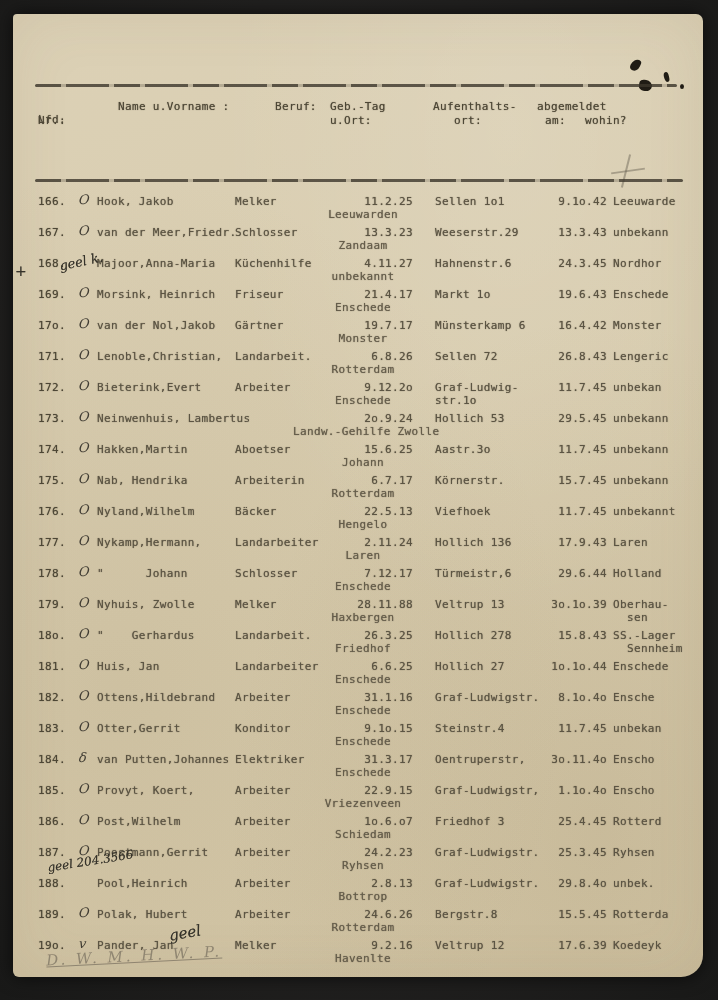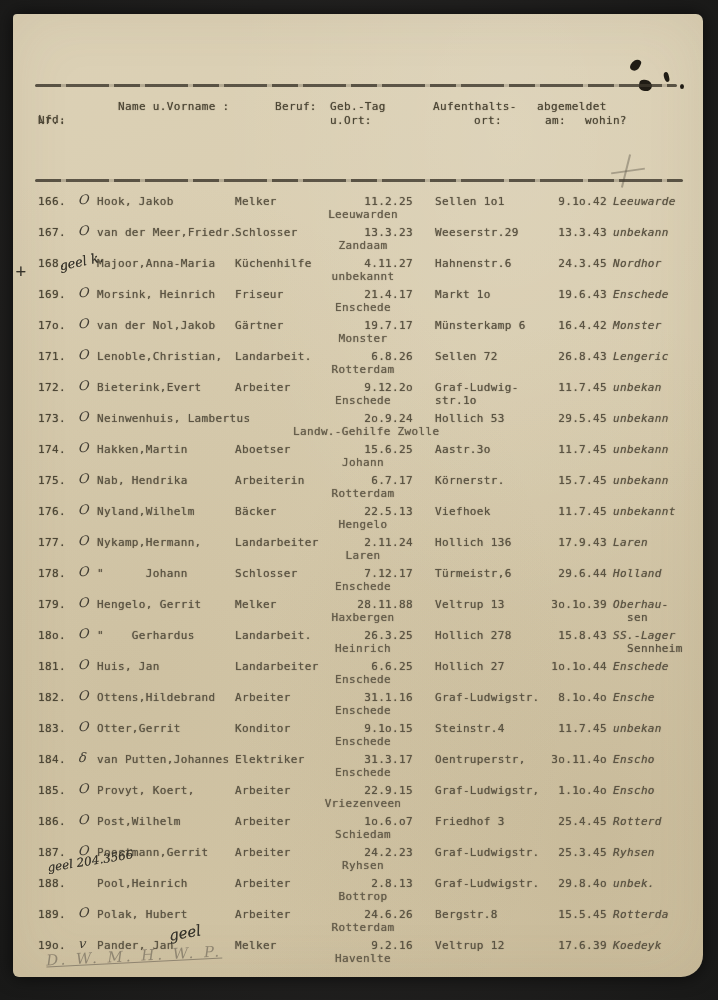--- a/index.html
+++ b/index.html
@@ -34,21 +34,21 @@
   #rows-host{position:absolute;left:0;top:181px;width:690px;}
   .row{position:relative;height:31px;}
   .c-nr   {left:25px;top:0;}
   .c-mark {left:66px;top:-2px;font-family:"DejaVu Serif",serif;font-style:italic;
            font-size:13px;color:#403c33;text-shadow:none;transform:skewX(-6deg);}
   .c-name {left:84px;top:0;}
   .c-beruf{left:222px;top:0;}
   .c-geb  {left:300px;top:0;width:100px;text-align:right;}
   .c-auf  {left:422px;top:0;}
   .c-am   {left:514px;top:0;width:80px;text-align:right;}
-  .c-wohin{left:600px;top:0;font-style:italic;}
+  .c-wohin{left:600px;top:0;}
   .c-ort  {left:280px;top:13px;width:140px;text-align:center;color:#655d4b;}
   .c-auf2 {left:422px;top:13px;}
   .c-woh2 {left:614px;top:13px;}
   .handwriting{
     position:absolute;font-family:"DejaVu Serif",serif;font-style:italic;
     color:#35322a;white-space:pre;text-shadow:0 0 0.5px rgba(40,38,30,0.6);
   }
   .pencil{color:rgba(92,86,74,0.55);text-shadow:none;}
   .blot{position:absolute;background:#201c15;}
   .stroke{position:absolute;background:rgba(100,94,80,0.45);}
@@ -66,21 +66,21 @@
   <div class="rule" style="left:22px;top:70px;width:642px;"></div>
 
   <div>
     <span class="cell dark" style="left:25px;top:99px;">Lfd.</span>
     <span class="cell dark" style="left:25px;top:100px;">Nr.:</span>
     <span class="cell dark" style="left:105px;top:86px;">Name u.Vorname :</span>
     <span class="cell dark" style="left:262px;top:86px;">Beruf:</span>
     <span class="cell dark" style="left:317px;top:86px;">Geb.-Tag</span>
     <span class="cell dark" style="left:317px;top:100px;">u.Ort:</span>
     <span class="cell dark" style="left:420px;top:86px;">Aufenthalts-</span>
-    <span class="cell dark" style="left:461px;top:100px;">ort:</span>
+    <span class="cell dark" style="left:441px;top:100px;">ort:</span>
     <span class="cell dark" style="left:512px;top:86px;margin-left:12px;">abgemeldet</span>
     <span class="cell dark" style="left:532px;top:100px;">am:</span>
     <span class="cell dark" style="left:572px;top:100px;">wohin?</span>
   </div>
 
   <div class="stroke" style="left:612px;top:140px;width:2px;height:34px;transform:rotate(14deg);"></div>
   <div class="stroke" style="left:598px;top:156px;width:34px;height:2px;transform:rotate(-8deg);"></div>
 
   <div class="rule" style="left:22px;top:165px;width:648px;"></div>
 
@@ -250,40 +250,40 @@
     <span class="cell c-auf">Türmeistr,6</span>
     <span class="cell c-am">29.6.44</span>
     <span class="cell c-wohin">Holland</span>
     <span class="cell c-ort">Enschede</span>
     <span class="cell c-auf2"></span>
     <span class="cell c-woh2"></span>
   </div>
       <div class="row">
     <span class="cell dark c-nr">179.</span>
     <span class="cell c-mark">O</span>
-    <span class="cell c-name">Hengelo, Gerrit</span>
+    <span class="cell c-name">Nyhuis, Zwolle</span>
     <span class="cell c-beruf">Melker</span>
     <span class="cell c-geb">28.11.88</span>
     <span class="cell c-auf">Veltrup 13</span>
     <span class="cell c-am">3o.1o.39</span>
     <span class="cell c-wohin">Oberhau-</span>
     <span class="cell c-ort">Haxbergen</span>
     <span class="cell c-auf2"></span>
     <span class="cell c-woh2">sen</span>
   </div>
       <div class="row">
     <span class="cell dark c-nr">18o.</span>
     <span class="cell c-mark">O</span>
     <span class="cell c-name">"    Gerhardus</span>
     <span class="cell c-beruf">Landarbeit.</span>
     <span class="cell c-geb">26.3.25</span>
     <span class="cell c-auf">Hollich 278</span>
     <span class="cell c-am">15.8.43</span>
     <span class="cell c-wohin">SS.-Lager</span>
-    <span class="cell c-ort">Heinrich</span>
+    <span class="cell c-ort">Friedhof</span>
     <span class="cell c-auf2"></span>
     <span class="cell c-woh2">Sennheim</span>
   </div>
       <div class="row">
     <span class="cell dark c-nr">181.</span>
     <span class="cell c-mark">O</span>
     <span class="cell c-name">Huis, Jan</span>
     <span class="cell c-beruf">Landarbeiter</span>
     <span class="cell c-geb">6.6.25</span>
     <span class="cell c-auf">Hollich 27</span>

